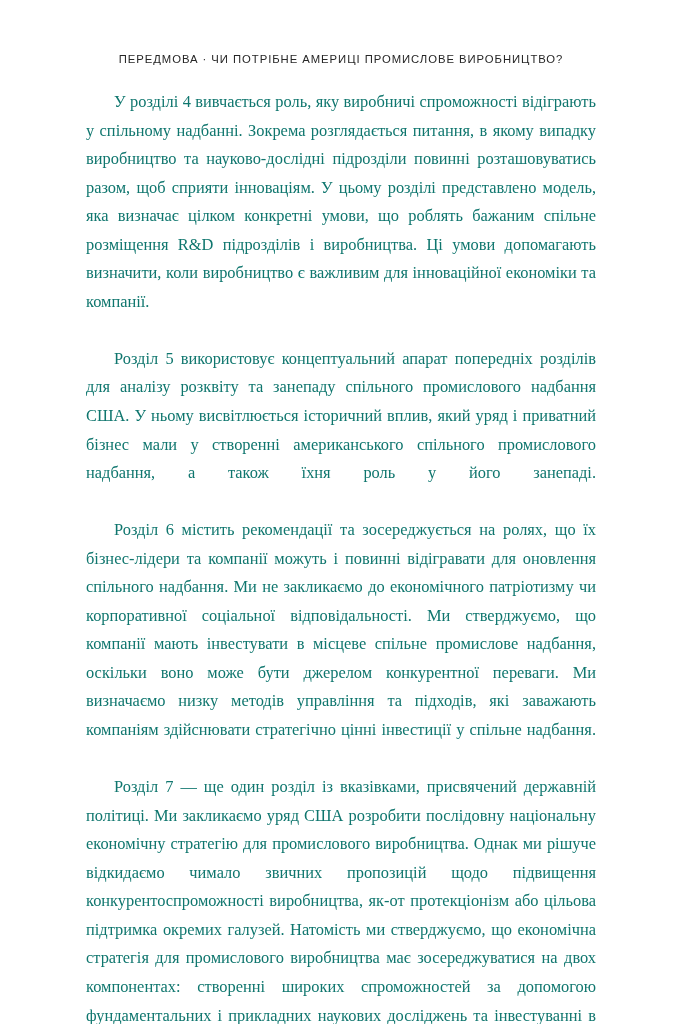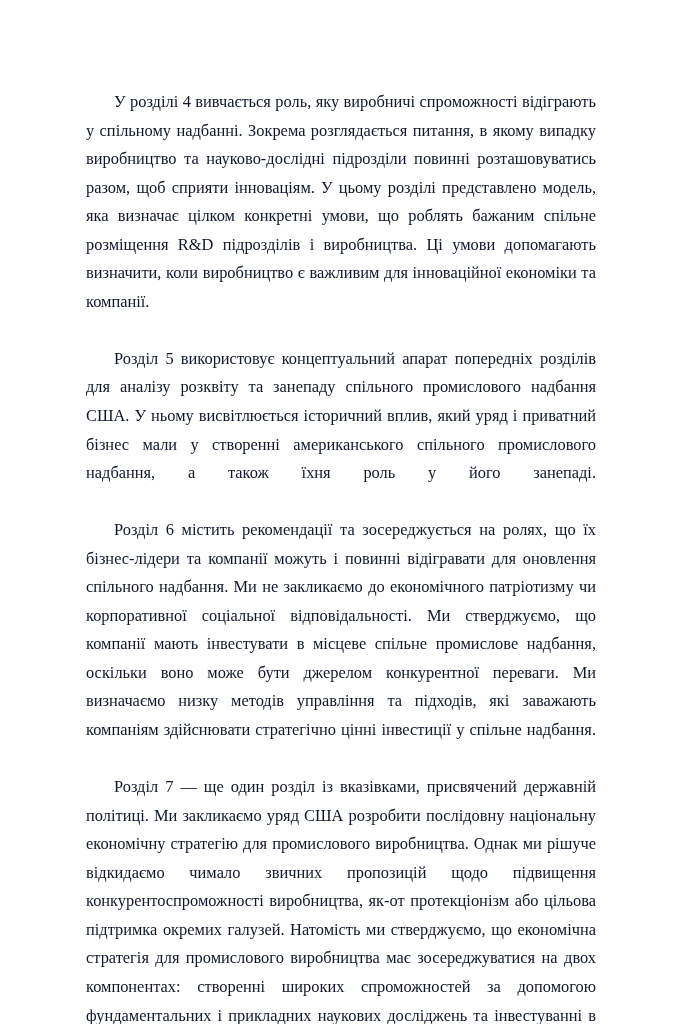--- a/index.html
+++ b/index.html
@@ -49,40 +49,43 @@
     width: 510px;
   }
 
   p.para {
     margin: 0;
     text-indent: 28px;
     text-align: justify;
     text-justify: inter-word;
     font-size: 16.4px;
     line-height: 28.55px;
-    color: #0f172a;
+    color: #0f766e;
     -webkit-hyphens: manual;
     hyphens: manual;
     word-spacing: 0.1px;
   }
   p.para:last-child {
     text-align: justify;
   }
   
   p.para::after {
     content: "";
     display: inline-block;
     width: 100%;
   }
 </style>
 </head>
 <body>
 
 <div class="page">
 
+  <div class="running-header">
+    <span>ПЕРЕДМОВА · ЧИ ПОТРІБНЕ АМЕРИЦІ ПРОМИСЛОВЕ ВИРОБНИЦТВО?</span>
+  </div>
 
   <div class="textblock">
     <p class="para">У розділі 4 вивчається роль, яку виробничі спроможності відіграють у спільному надбанні. Зокрема розглядається питання, в якому випадку виробництво та науково-дослідні підрозділи повинні розташовуватись разом, щоб сприяти інноваціям. У цьому розділі представлено модель, яка визначає цілком конкретні умови, що роблять бажаним спільне розміщення R&amp;D підрозділів і виробництва. Ці умови допомагають визначити, коли виробництво є важливим для інноваційної економіки та компанії.</p>
     <p class="para">Розділ 5 використовує концептуальний апарат попередніх розділів для аналізу розквіту та занепаду спільного промислового надбання США. У ньому висвітлюється історичний вплив, який уряд і приватний бізнес мали у створенні американського спільного промислового надбання, а також їхня роль у його занепаді.</p>
     <p class="para">Розділ 6 містить рекомендації та зосереджується на ролях, що їх бізнес-лідери та компанії можуть і повинні відігравати для оновлення спільного надбання. Ми не закликаємо до економічного патріотизму чи корпоративної соціальної відповідальності. Ми стверджуємо, що компанії мають інвестувати в місцеве спільне промислове надбання, оскільки воно може бути джерелом конкурентної переваги. Ми визначаємо низку методів управління та підходів, які заважають компаніям здійснювати стратегічно цінні інвестиції у спільне надбання.</p>
     <p class="para">Розділ 7 — ще один розділ із вказівками, присвячений державній політиці. Ми закликаємо уряд США розробити послідовну національну економічну стратегію для промислового виробництва. Однак ми рішуче відкидаємо чимало звичних пропозицій щодо підвищення конкурентоспроможності виробництва, як-от протекціонізм або цільова підтримка окремих галузей. Натомість ми стверджуємо, що економічна стратегія для промислового виробництва має зосереджуватися на двох компонентах: створенні широких спроможностей за допомогою фундаментальних і прикладних наукових досліджень та інвестуванні в кваліфікований людський капітал, необхідний для сучасного промислового виробництва.</p>
   </div>
 
 </div>
 

